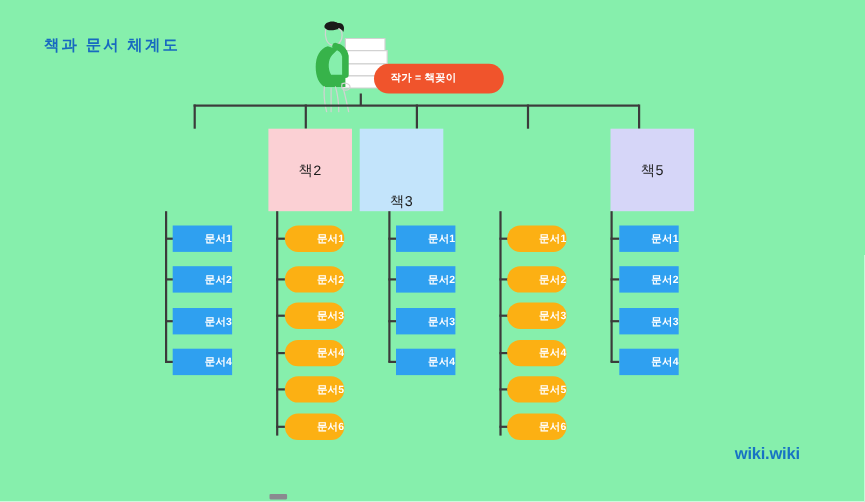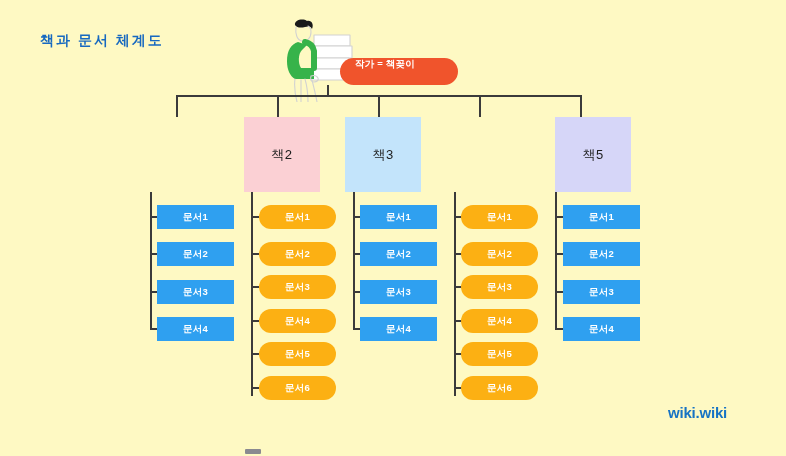--- a/index.html
+++ b/index.html
@@ -9,21 +9,21 @@
     background: #ffffff;
   }
   body {
     font-family: "Liberation Sans", "DejaVu Sans", sans-serif;
     -webkit-font-smoothing: antialiased;
   }
   #canvas {
     position: relative;
     width: 786px;
     height: 456px;
-    background: #fef9c3;
+    background: #86efac;
     overflow: hidden;
   }
 
   
   #page-title {
     position: absolute;
     left: 40px;
     top: 32px;
     font-size: 14px;
     font-weight: bold;
@@ -56,20 +56,21 @@
   
   #root-banner {
     position: absolute;
     left: 340px;
     top: 58px;
     width: 118px;
     height: 27px;
     background: #f0542c;
     border-radius: 14px;
     display: flex;
+    align-items: center;
     box-sizing: border-box;
     padding-left: 15px;
   }
   #root-banner .banner-label {
     font-size: 9.5px;
     font-weight: bold;
     color: #ffffff;
     letter-spacing: 0.2px;
     white-space: nowrap;
   }
@@ -103,25 +104,25 @@
   }
   .book-node .book-label {
     font-size: 13px;
     color: #1d1d1d;
     letter-spacing: 0.3px;
   }
 
   
   .doc-node {
     position: absolute;
-    width: 77px;
+    width: 54px;
     height: 24px;
     display: flex;
     align-items: center;
-    justify-content: center;
+    justify-content: flex-end;
   }
   .doc-node .doc-label {
     font-size: 9.5px;
     font-weight: bold;
     color: #ffffff;
     letter-spacing: 0.2px;
   }
   .doc-rect {
     background: #2fa0f0;
     border-radius: 0;
@@ -230,21 +231,21 @@
   <div class="doc-node doc-pill" style="left:259px; top:309px;">
     <span class="doc-label">문서4</span>
   </div>
   <div class="doc-node doc-pill" style="left:259px; top:342px;">
     <span class="doc-label">문서5</span>
   </div>
   <div class="doc-node doc-pill" style="left:259px; top:376px;">
     <span class="doc-label">문서6</span>
   </div>
 
-  <div class="book-node" style="left:345px; top:117px; background:#c3e4fb;">
+  <div class="book-node" style="left:327px; top:117px; background:#c3e4fb;align-items:flex-end;">
     <span class="book-label">책3</span>
   </div>
   <div class="vline" style="left:353px; top:192px; height:137px;"></div>
   <div class="stub" style="left:353px; top:216px;"></div>
   <div class="stub" style="left:353px; top:253px;"></div>
   <div class="stub" style="left:353px; top:291px;"></div>
   <div class="stub" style="left:353px; top:328px;"></div>
   <div class="doc-node doc-rect" style="left:360px; top:205px;">
     <span class="doc-label">문서1</span>
   </div>

